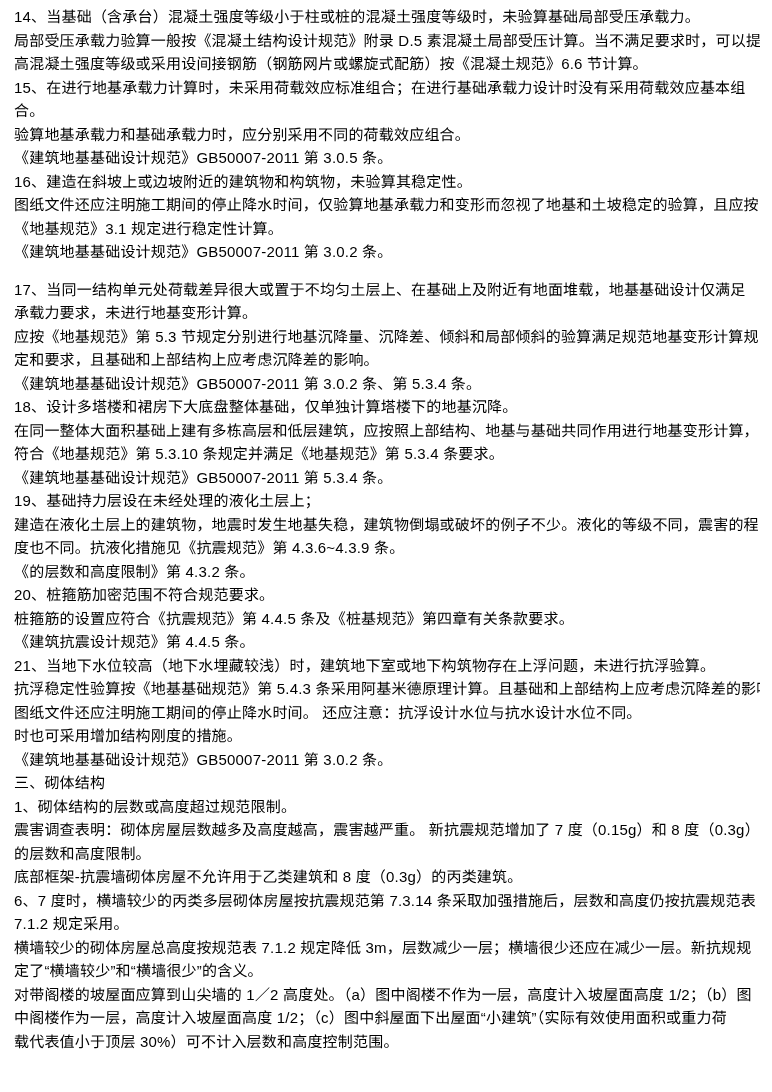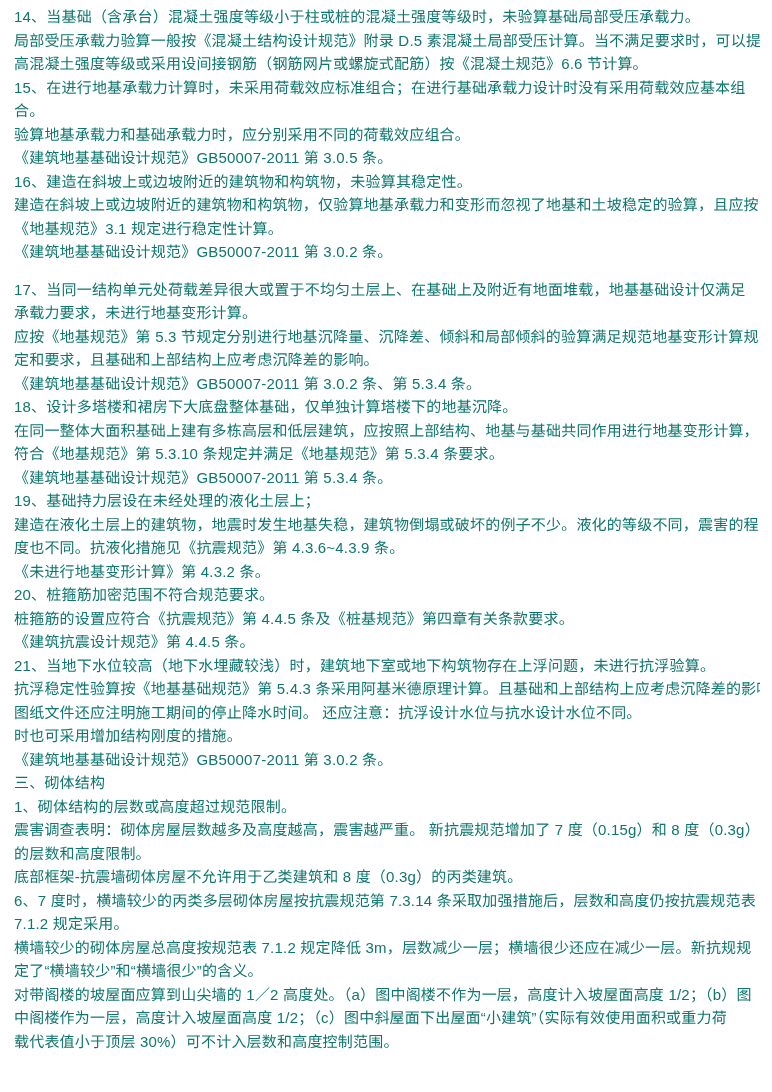--- a/index.html
+++ b/index.html
@@ -17,21 +17,21 @@
     box-sizing: border-box;
     width: 772px;
     height: 1092px;
     padding: 5px 12px 0 14px;
     background: #ffffff;
   }
   .doc-line {
     font-size: 15px;
     line-height: 23.5px;
     height: 23.5px;
-    color: #0f766e;
+    color: #000000;
     white-space: nowrap;
     overflow: hidden;
     letter-spacing: 0.2px;
   }
   .doc-line.blank {
     height: 14px;
   }
 </style>
 </head>
 <body>
@@ -39,37 +39,37 @@
 <div class="page">
   <div id="doc-lines">
       <div class="doc-line">14、当基础（含承台）混凝土强度等级小于柱或桩的混凝土强度等级时，未验算基础局部受压承载力。</div>
       <div class="doc-line">局部受压承载力验算一般按《混凝土结构设计规范》附录 D.5 素混凝土局部受压计算。当不满足要求时，可以提</div>
       <div class="doc-line">高混凝土强度等级或采用设间接钢筋（钢筋网片或螺旋式配筋）按《混凝土规范》6.6 节计算。</div>
       <div class="doc-line">15、在进行地基承载力计算时，未采用荷载效应标准组合；在进行基础承载力设计时没有采用荷载效应基本组</div>
       <div class="doc-line">合。</div>
       <div class="doc-line">验算地基承载力和基础承载力时，应分别采用不同的荷载效应组合。</div>
       <div class="doc-line">《建筑地基基础设计规范》GB50007-2011 第 3.0.5 条。</div>
       <div class="doc-line">16、建造在斜坡上或边坡附近的建筑物和构筑物，未验算其稳定性。</div>
-      <div class="doc-line">建造在斜坡上或边坡附近的建筑物和构筑物，仅验算地基承载力和变形而忽视了地基和土坡稳定的验算，且应按</div>
+      <div class="doc-line">图纸文件还应注明施工期间的停止降水时间，仅验算地基承载力和变形而忽视了地基和土坡稳定的验算，且应按</div>
       <div class="doc-line">《地基规范》3.1 规定进行稳定性计算。</div>
       <div class="doc-line">《建筑地基基础设计规范》GB50007-2011 第 3.0.2 条。</div>
       <div class="doc-line blank"></div>
       <div class="doc-line">17、当同一结构单元处荷载差异很大或置于不均匀土层上、在基础上及附近有地面堆载，地基基础设计仅满足</div>
       <div class="doc-line">承载力要求，未进行地基变形计算。</div>
       <div class="doc-line">应按《地基规范》第 5.3 节规定分别进行地基沉降量、沉降差、倾斜和局部倾斜的验算满足规范地基变形计算规</div>
       <div class="doc-line">定和要求，且基础和上部结构上应考虑沉降差的影响。</div>
       <div class="doc-line">《建筑地基基础设计规范》GB50007-2011 第 3.0.2 条、第 5.3.4 条。</div>
       <div class="doc-line">18、设计多塔楼和裙房下大底盘整体基础，仅单独计算塔楼下的地基沉降。</div>
       <div class="doc-line">在同一整体大面积基础上建有多栋高层和低层建筑，应按照上部结构、地基与基础共同作用进行地基变形计算，</div>
       <div class="doc-line">符合《地基规范》第 5.3.10 条规定并满足《地基规范》第 5.3.4 条要求。</div>
       <div class="doc-line">《建筑地基基础设计规范》GB50007-2011 第 5.3.4 条。</div>
       <div class="doc-line">19、基础持力层设在未经处理的液化土层上；</div>
       <div class="doc-line">建造在液化土层上的建筑物，地震时发生地基失稳，建筑物倒塌或破坏的例子不少。液化的等级不同，震害的程</div>
       <div class="doc-line">度也不同。抗液化措施见《抗震规范》第 4.3.6~4.3.9 条。</div>
-      <div class="doc-line">《未进行地基变形计算》第 4.3.2 条。</div>
+      <div class="doc-line">《的层数和高度限制》第 4.3.2 条。</div>
       <div class="doc-line">20、桩箍筋加密范围不符合规范要求。</div>
       <div class="doc-line">桩箍筋的设置应符合《抗震规范》第 4.4.5 条及《桩基规范》第四章有关条款要求。</div>
       <div class="doc-line">《建筑抗震设计规范》第 4.4.5 条。</div>
       <div class="doc-line">21、当地下水位较高（地下水埋藏较浅）时，建筑地下室或地下构筑物存在上浮问题，未进行抗浮验算。</div>
       <div class="doc-line">抗浮稳定性验算按《地基基础规范》第 5.4.3 条采用阿基米德原理计算。且基础和上部结构上应考虑沉降差的影响</div>
       <div class="doc-line">图纸文件还应注明施工期间的停止降水时间。 还应注意：抗浮设计水位与抗水设计水位不同。</div>
       <div class="doc-line">时也可采用增加结构刚度的措施。</div>
       <div class="doc-line">《建筑地基基础设计规范》GB50007-2011 第 3.0.2 条。</div>
       <div class="doc-line">三、砌体结构</div>
       <div class="doc-line">1、砌体结构的层数或高度超过规范限制。</div>

